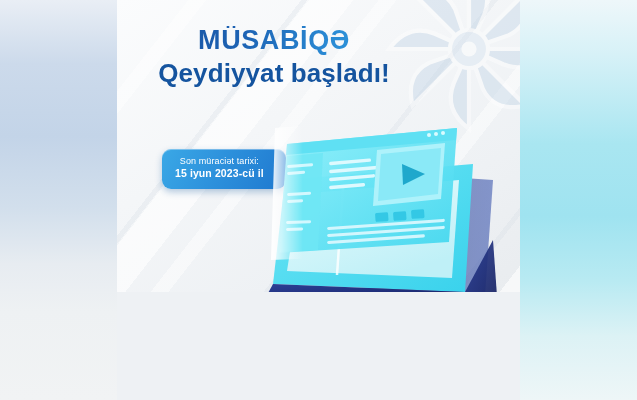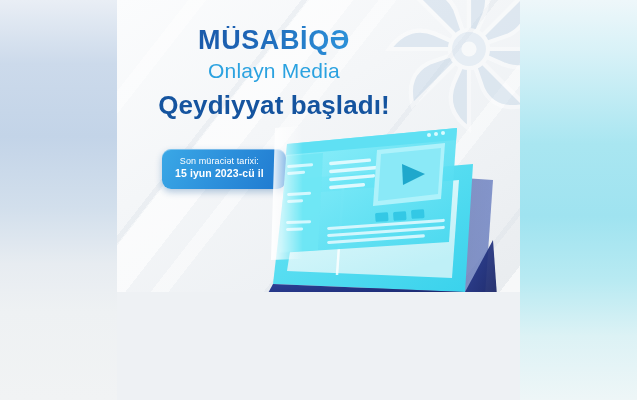--- a/index.html
+++ b/index.html
@@ -140,21 +140,20 @@
           <path d="M50 50 L8 50 C14 42 22 38 32 42 L50 50 Z"></path>
           <path d="M50 50 L20.3 20.3 C29.8 18 38.3 20 42.7 29 L50 50 Z"></path>
         </g>
         <circle cx="50" cy="50" r="10" fill="#d5e3f0"></circle>
         <circle cx="50" cy="50" r="4" fill="#ffffff" stroke="none"></circle>
       </g>
     </svg>
 
     <div id="headline">
       <div id="title-main">MÜSABİQƏ</div>
-      <div id="title-sub">Onlayn Media</div>
       <div id="title-cta">Qeydiyyat başladı!</div>
     </div>
 
     <div id="pill">
       <div id="pill-line1">Son müraciət tarixi:</div>
       <div id="pill-line2">15 iyun 2023-cü il</div>
     </div>
 
     <svg id="device" viewBox="0 0 260 215">
       <defs>

